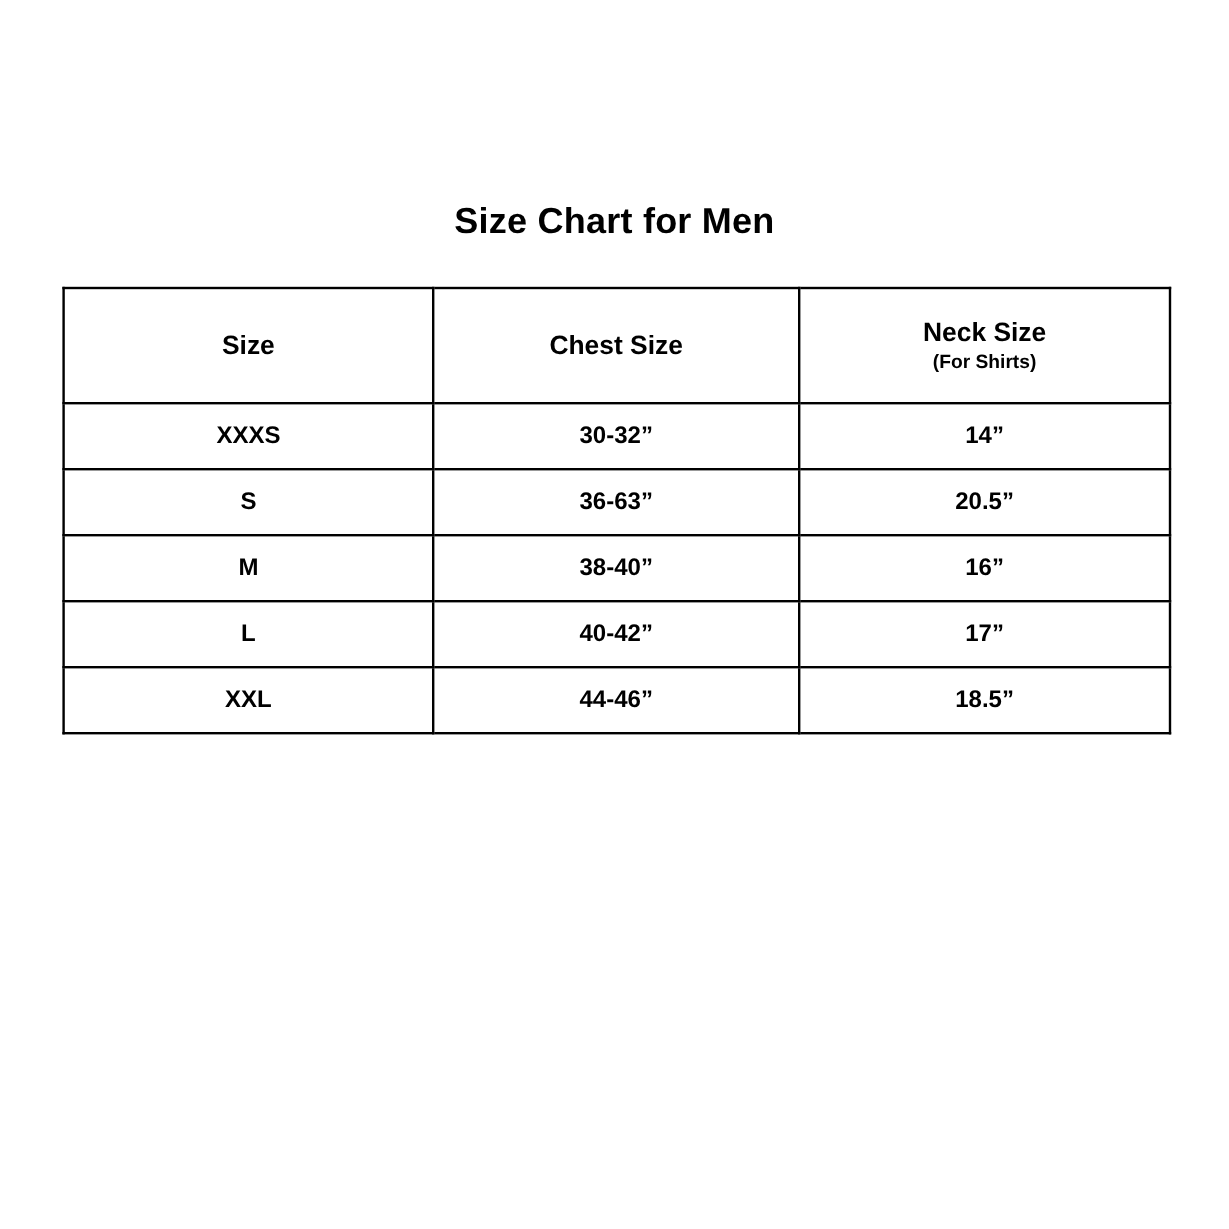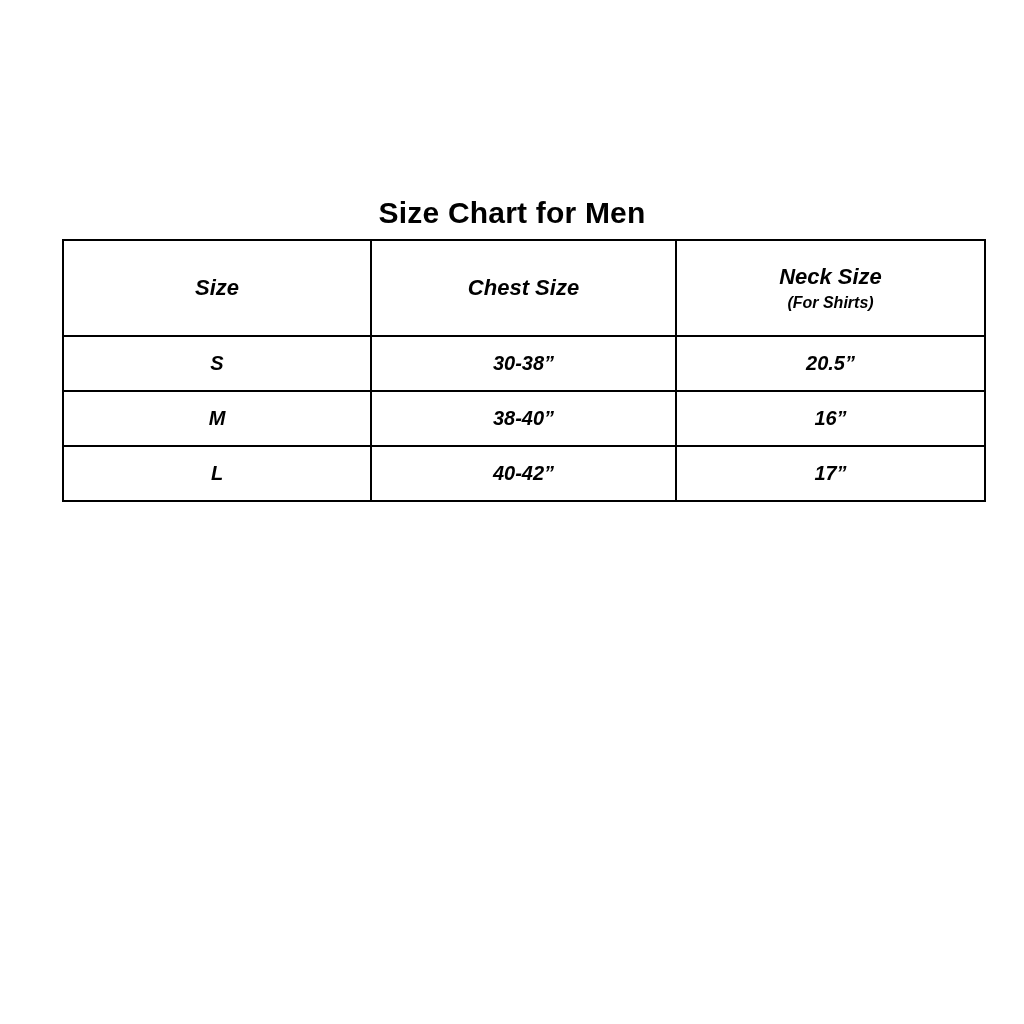--- a/index.html
+++ b/index.html
@@ -26,30 +26,28 @@
   .chart-title {
     position: absolute;
     left: 0;
     top: 168px;
     width: 1024px;
     text-align: center;
     font-size: 30px;
     font-weight: bold;
     letter-spacing: 0.2px;
     color: #000000;
-    margin-top: 28px;
   }
   table.size-table {
     position: absolute;
-    left: 62px;
+    left: 52px;
     top: 239px;
     width: 922px;
     border-collapse: collapse;
     table-layout: fixed;
-    font-style: italic;
   }
   table.size-table td,
   table.size-table th {
     border: 2px solid #000000;
     text-align: center;
     vertical-align: middle;
     font-weight: bold;
     color: #000000;
     padding: 0;
   }
@@ -94,30 +92,40 @@
           <span>Chest Size</span>
         </th>
         <th>
           <span>Neck Size</span>
           <span class="sub">(For Shirts)</span>
         </th>
       </tr>
     </thead>
     <tbody>
       <tr>
+        <td>XXXS</td>
+        <td>30-32”</td>
+        <td>14”</td>
+      </tr>
+      <tr>
         <td>S</td>
-        <td>30-38”</td>
+        <td>36-63”</td>
         <td>20.5”</td>
       </tr>
       <tr>
         <td>M</td>
         <td>38-40”</td>
         <td>16”</td>
       </tr>
       <tr>
         <td>L</td>
         <td>40-42”</td>
         <td>17”</td>
       </tr>
+      <tr>
+        <td>XXL</td>
+        <td>44-46”</td>
+        <td>18.5”</td>
+      </tr>
     </tbody>
   </table>
 
 </div>
 
 </body></html>

